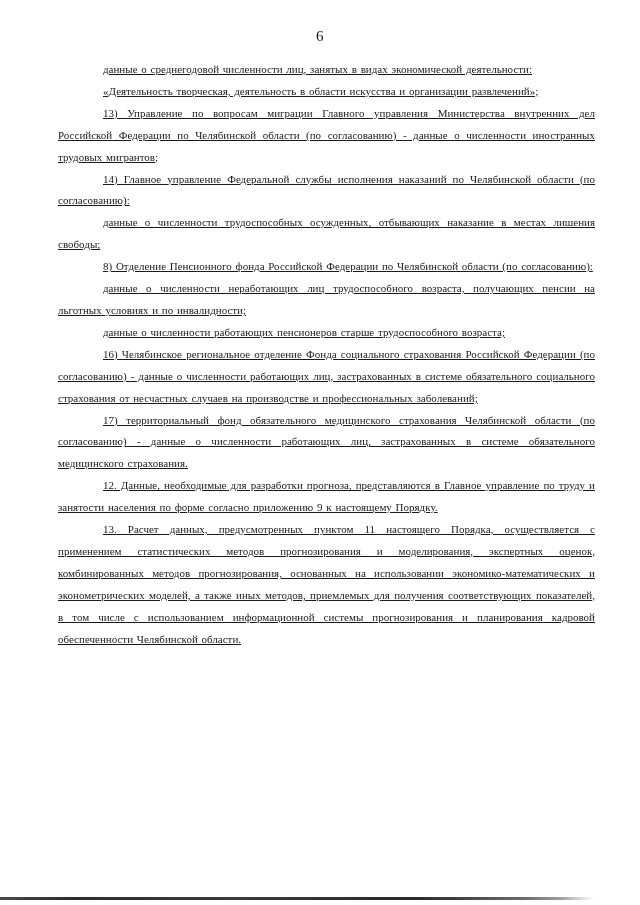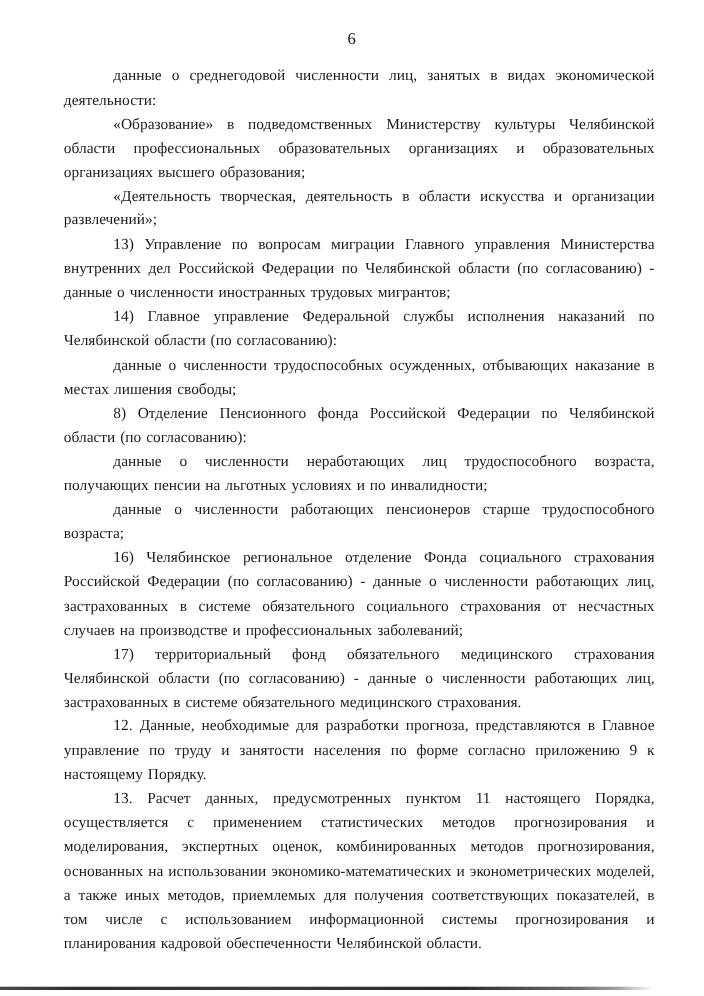--- a/index.html
+++ b/index.html
@@ -28,25 +28,26 @@
   }
   .content {
     position: absolute;
     top: 59px;
     left: 58px;
     width: 537px;
   }
   .content p {
     margin: 0;
     padding: 0;
-    font-size: 14px;
+    font-size: 11px;
     line-height: 21.9px;
     text-align: justify;
     text-indent: 45px;
     word-spacing: 1px;
+    text-decoration: underline;
   }
   .scan-line {
     position: absolute;
     left: 0;
     bottom: 5px;
     width: 594px;
     height: 3px;
     background: linear-gradient(to right,
       #4a4a4a 0%,
       #2e2e2e 12%,
@@ -58,21 +59,20 @@
   }
 </style>
 </head>
 <body>
 
 <div class="page">
   <div class="page-number">6</div>
 
   <div class="content">
     <p>данные о среднегодовой численности лиц, занятых в видах экономической деятельности:</p>
-    <p>«Образование» в подведомственных Министерству культуры Челябинской области профессиональных образовательных организациях и образовательных организациях высшего образования;</p>
     <p>«Деятельность творческая, деятельность в области искусства и организации развлечений»;</p>
     <p>13) Управление по вопросам миграции Главного управления Министерства внутренних дел Российской Федерации по Челябинской области (по согласованию) - данные о численности иностранных трудовых мигрантов;</p>
     <p>14) Главное управление Федеральной службы исполнения наказаний по Челябинской области (по согласованию):</p>
     <p>данные о численности трудоспособных осужденных, отбывающих наказание в местах лишения свободы;</p>
     <p>8) Отделение Пенсионного фонда Российской Федерации по Челябинской области (по согласованию):</p>
     <p>данные о численности неработающих лиц трудоспособного возраста, получающих пенсии на льготных условиях и по инвалидности;</p>
     <p>данные о численности работающих пенсионеров старше трудоспособного возраста;</p>
     <p>16) Челябинское региональное отделение Фонда социального страхования Российской Федерации (по согласованию) - данные о численности работающих лиц, застрахованных в системе обязательного социального страхования от несчастных случаев на производстве и профессиональных заболеваний;</p>
     <p>17) территориальный фонд обязательного медицинского страхования Челябинской области (по согласованию)  - данные о численности работающих лиц, застрахованных в системе обязательного медицинского страхования.</p>
     <p>12. Данные, необходимые для разработки прогноза, представляются в Главное управление по труду и занятости населения по форме согласно приложению 9 к настоящему Порядку.</p>

